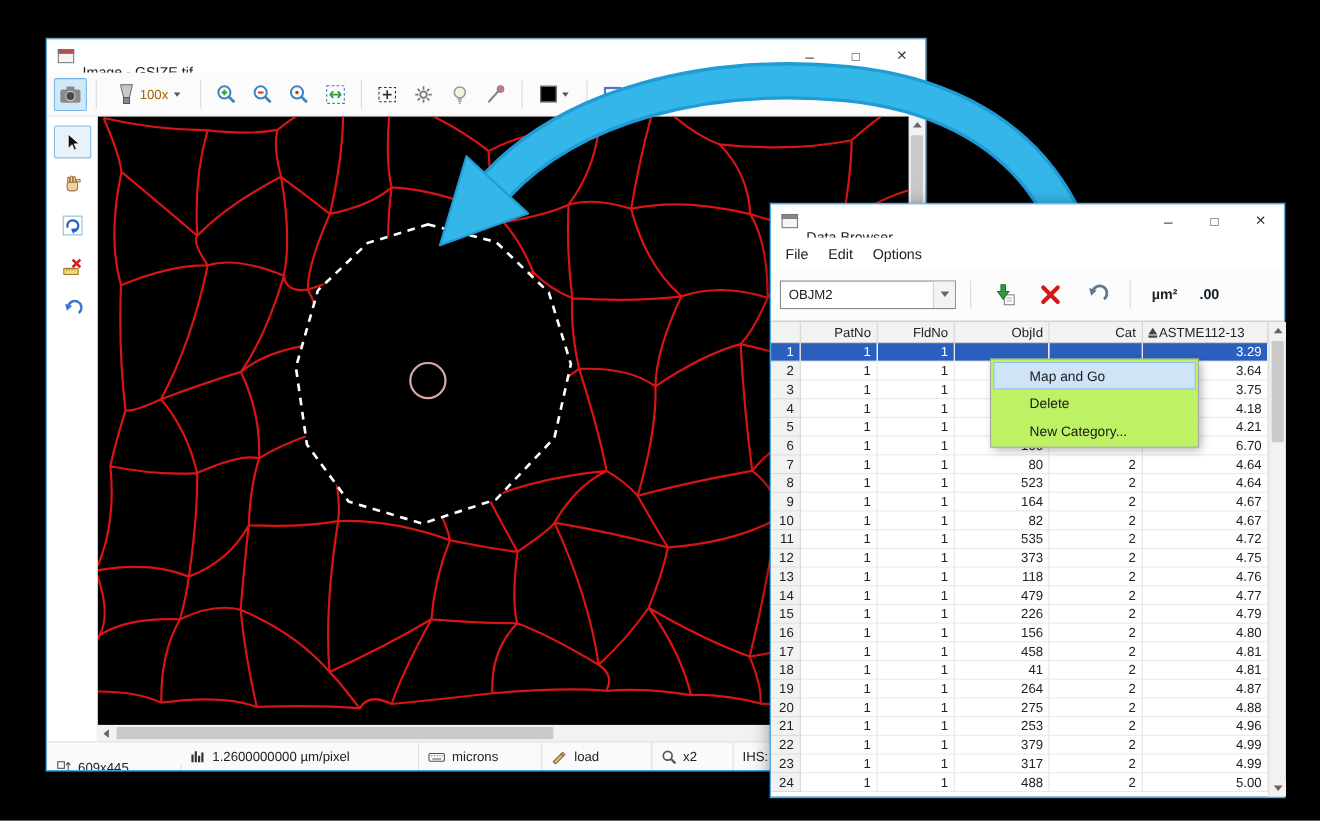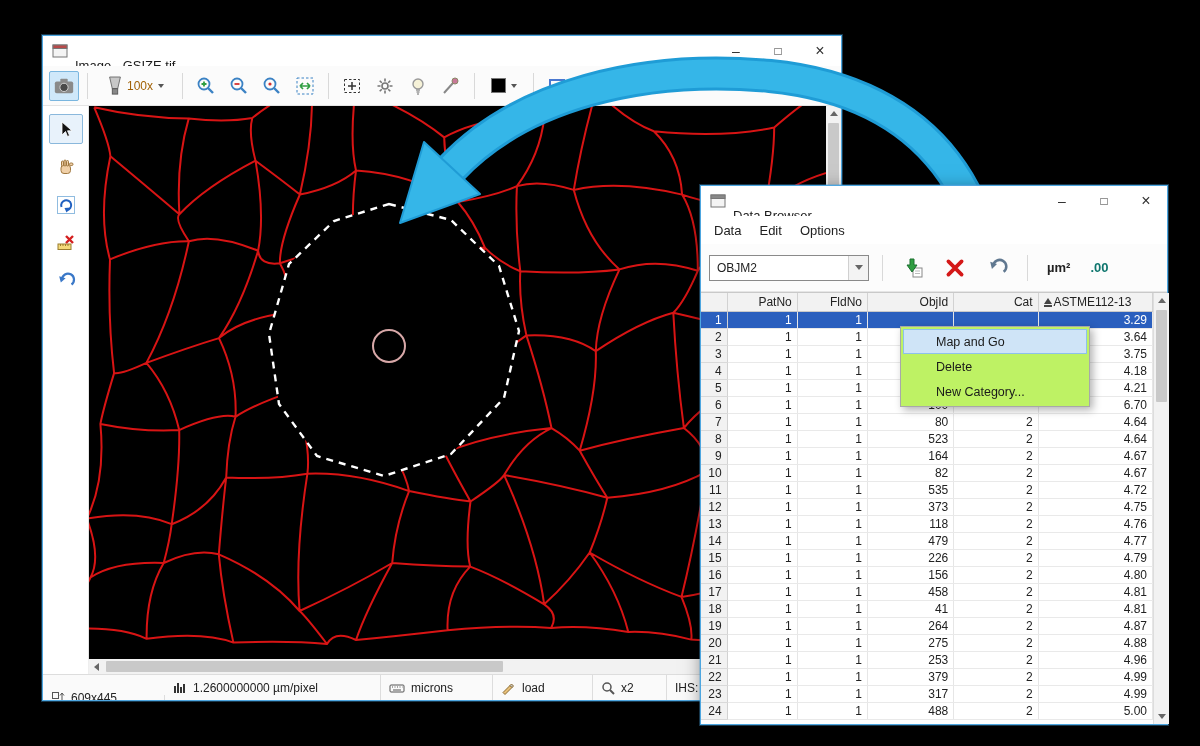--- a/index.html
+++ b/index.html
@@ -91,21 +91,21 @@
   .db-toolbar { height:48px; flex:0 0 auto; display:flex; align-items:center; padding:0 8px; gap:8px;
                 background:#fcfcfc; border-bottom:1px solid #e6e6e6; }
   .combo { width:160px; height:26px; border:1px solid #8a8a8a; background:#fff; display:flex;
            align-items:center; font-size:12px; }
   .combo-val { flex:1; padding-left:7px; }
   .combo-btn { width:20px; height:100%; display:flex; align-items:center; justify-content:center;
                border-left:1px solid #d0d0d0; background:#f3f3f3; }
   .dbbtn { background:transparent; border:none; width:34px; height:32px; display:flex;
            align-items:center; justify-content:center; }
   .txtbtn { background:transparent; border:none; font-size:13px; font-weight:bold; color:#222; padding:4px 6px; }
-  .txtbtn.dim { color:#0f766e; }
+  .txtbtn.dim { color:#0f172a; }
 
   .table-area { flex:1; display:flex; min-height:0; border-top:1px solid #c9c9c9; }
   table { table-layout:fixed; width:452px; border-collapse:collapse; font-size:12px; flex:0 0 auto;
           align-self:flex-start; }
   th, td { height:17px; padding:0 5px; overflow:hidden; white-space:nowrap; }
   thead th { height:18px; background:#f2f2f2; border-right:1px solid #d2d2d2; border-bottom:1px solid #c9c9c9;
              font-weight:normal; text-align:right; }
   thead th.astm { text-align:left; }
   td { border-right:1px solid #e6e6e6; border-bottom:1px solid #e9e9e9; text-align:right; }
   td.rownum { background:#f2f2f2; border-right:1px solid #d2d2d2; border-bottom:1px solid #d9d9d9; }
@@ -366,21 +366,21 @@
     </svg>
     <span class="title">Data Browser</span>
     <div class="caps">
       <div class="cap">–</div>
       <div class="cap maxi">□</div>
       <div class="cap close">×</div>
     </div>
   </div>
 
   <div class="menubar">
-    <span class="menu-entry">Data</span>
+    <span class="menu-entry">File</span>
     <span class="menu-entry">Edit</span>
     <span class="menu-entry">Options</span>
   </div>
 
   <div class="db-toolbar">
     <div class="combo">
       <span class="combo-val">OBJM2</span>
       <span class="combo-btn">
           <i class="tri-down"></i>
         </span>

